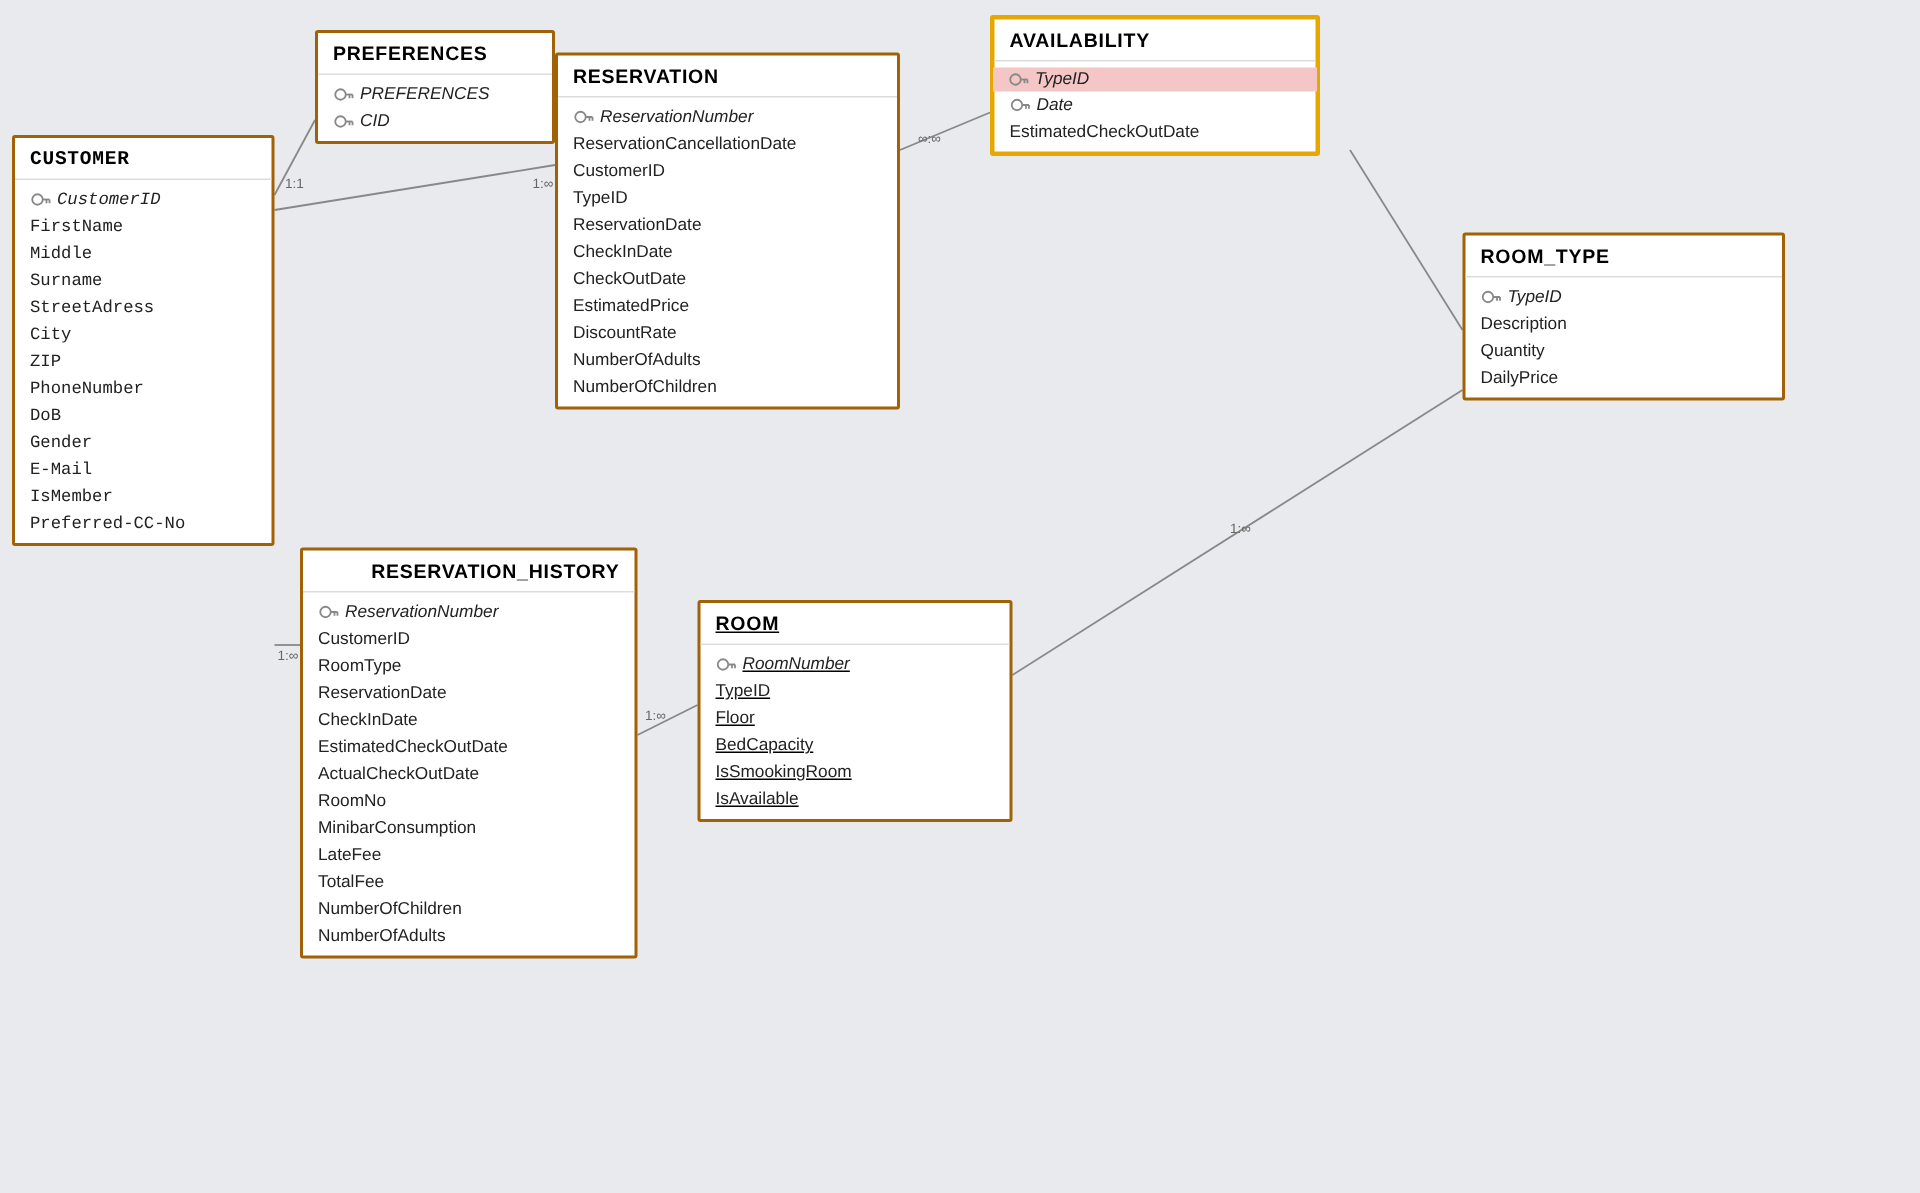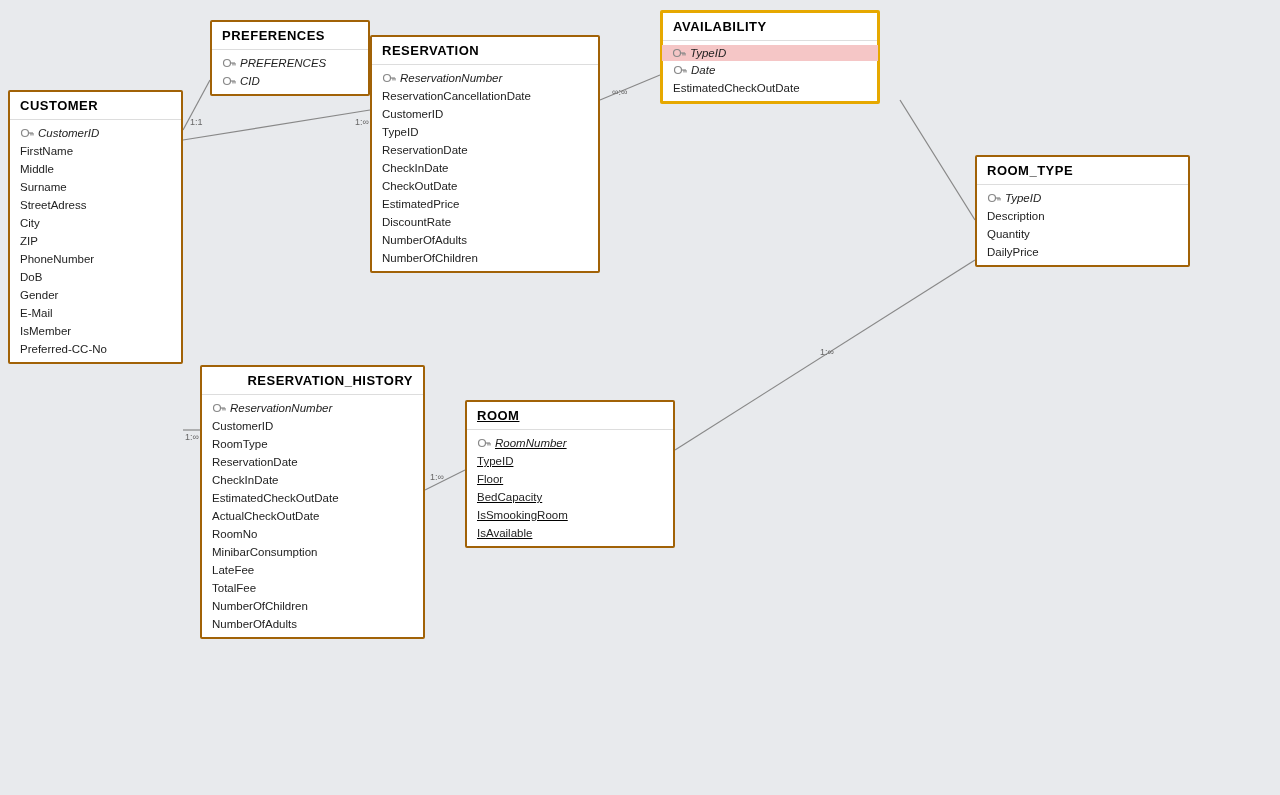--- a/index.html
+++ b/index.html
@@ -101,21 +101,21 @@
 
     <line x1="900" y1="100" x2="975" y2="220" stroke="#888" stroke-width="1.2"></line>
 
     <line x1="675" y1="450" x2="975" y2="260" stroke="#888" stroke-width="1.2"></line>
     <text x="820" y="355" font-size="9" fill="#666">1:∞</text>
 
     <line x1="425" y1="490" x2="465" y2="470" stroke="#888" stroke-width="1.2"></line>
     <text x="430" y="480" font-size="9" fill="#666">1:∞</text>
   </svg>
 
-  <div class="table-box" style="left: 8px; top: 90px; width: 175px;">
+  <div class="table-box" style="left: 8px; top: 90px; width: 175px; font-family: Liberation Mono, monospace;">
     <div class="table-header">CUSTOMER</div>
     <div class="table-body">
       <div class="table-row pk-row">
         <span class="pk-icon">
           <svg viewBox="0 0 14 14">
               <circle cx="5" cy="7" r="3.5" fill="none" stroke="#888" stroke-width="1.2"></circle>
               <line x1="8.5" y1="7" x2="13" y2="7" stroke="#888" stroke-width="1.2"></line>
               <line x1="11" y1="7" x2="11" y2="9.5" stroke="#888" stroke-width="1.2"></line>
               <line x1="13" y1="7" x2="13" y2="9.5" stroke="#888" stroke-width="1.2"></line>
             </svg>

